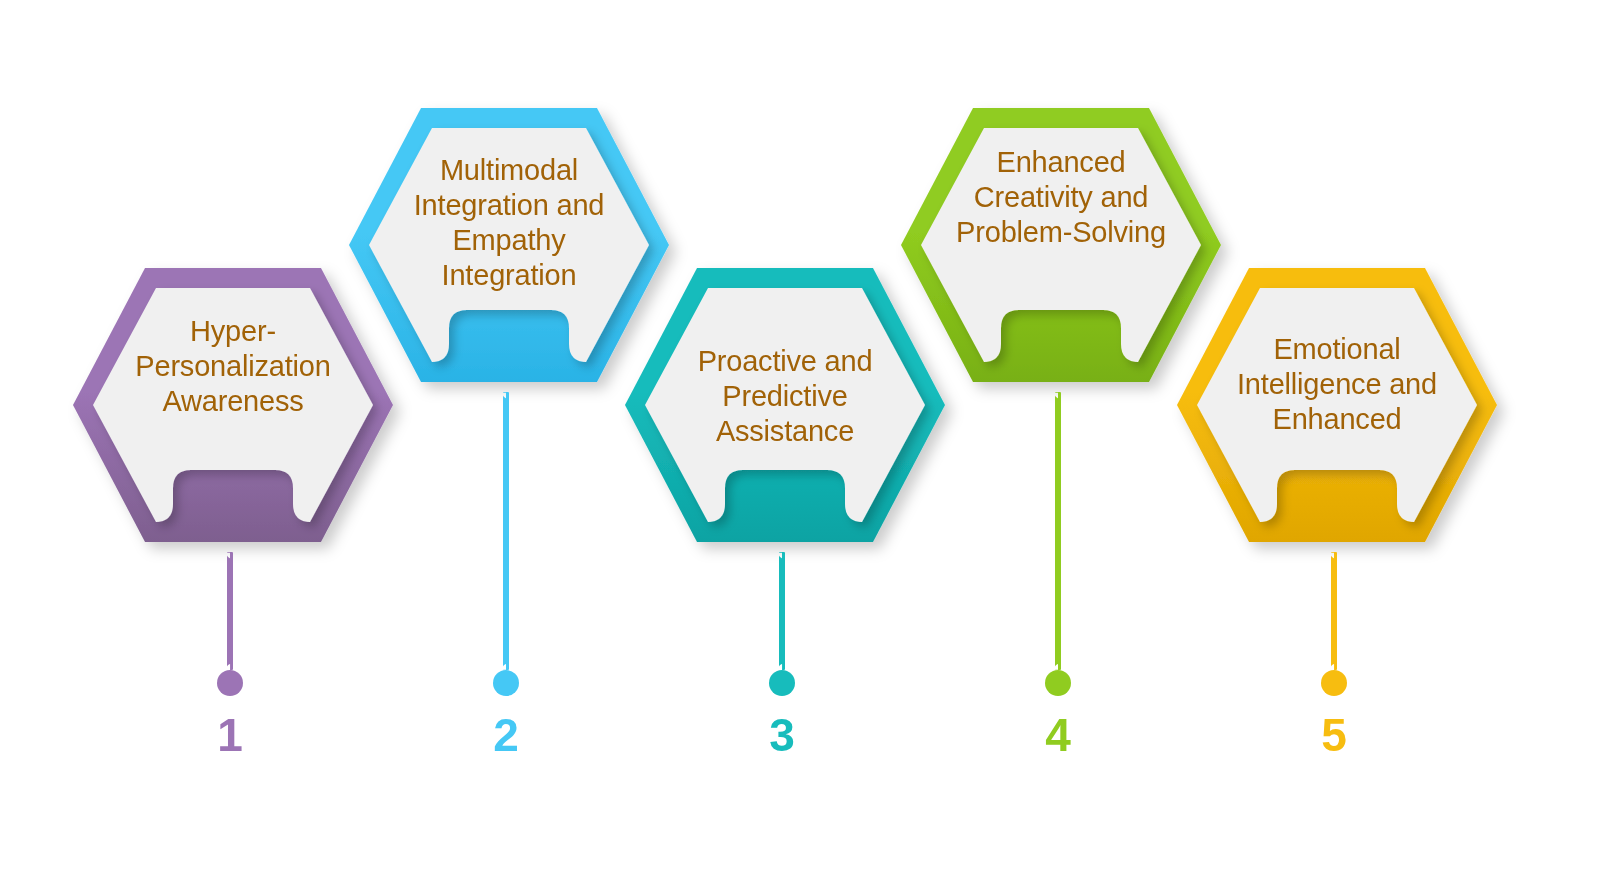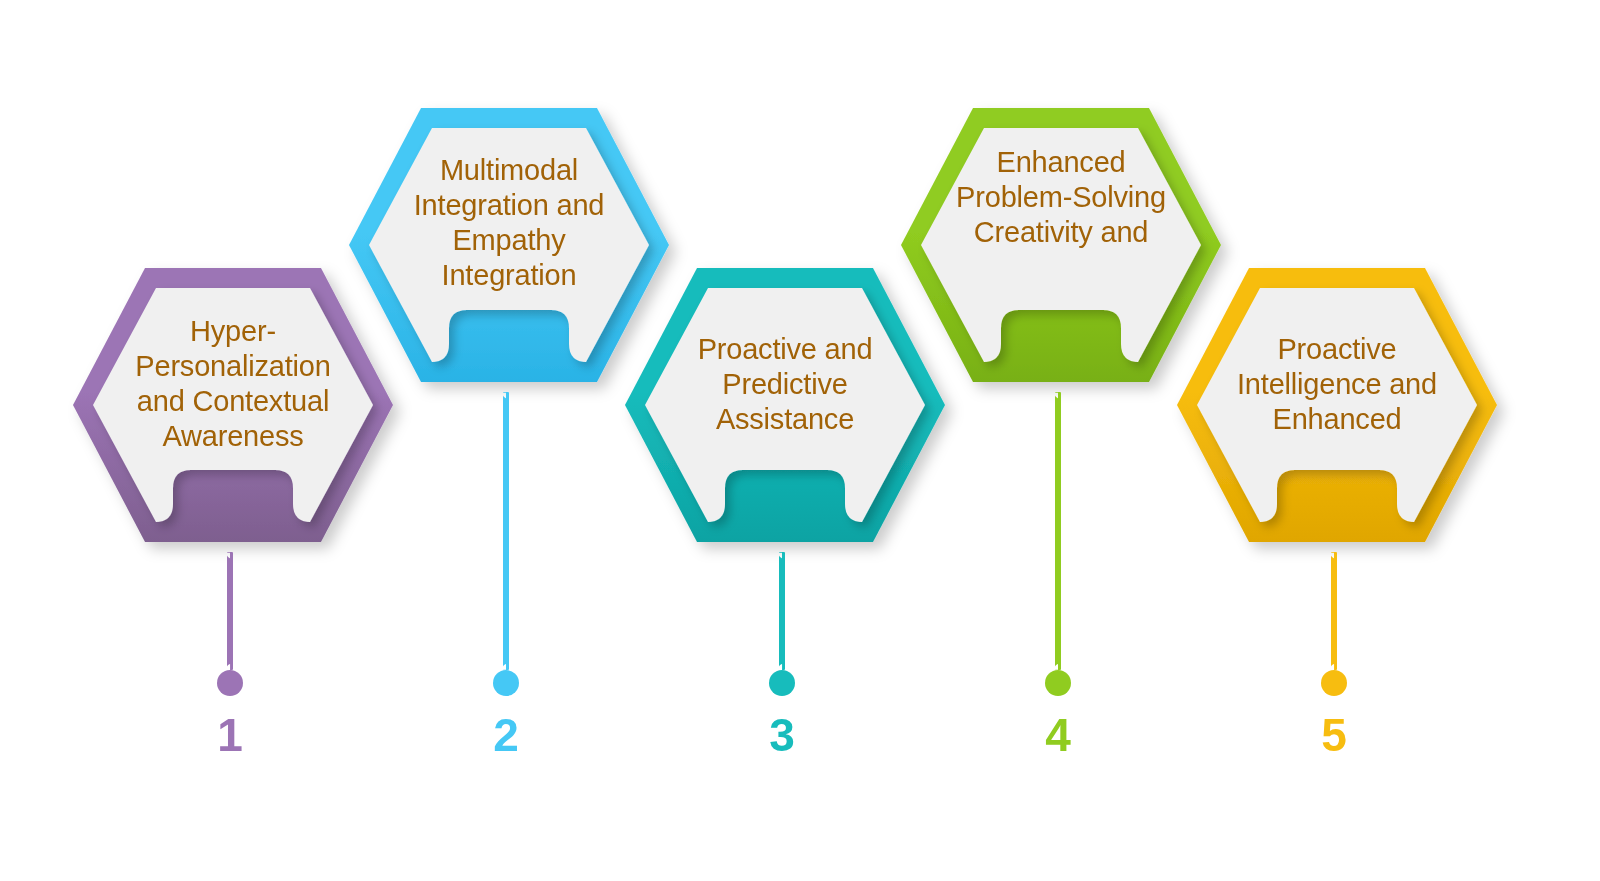--- a/index.html
+++ b/index.html
@@ -95,21 +95,20 @@
       <filter id="sig0" x="-25%" y="-25%" width="160%" height="160%">
         <feDropShadow dx="5" dy="5" stdDeviation="5" flood-color="#000000" flood-opacity="0.22"></feDropShadow>
       </filter>
     </defs>
     <path d="M 80 8 L 256 8 L 328 145 L 256 282 L 80 282 L 8 145 Z" fill="url(#lgg0)" filter="url(#shg0)"></path>
     <path d="M 91 28 L 245 28 L 308 145 L 245 262 L 246 262 Q 228 262 228 244 L 228 228 Q 228 210 210 210 L 126 210 Q 108 210 108 228 L 108 244 Q 108 262 90 262 L 91 262 L 28 145 Z" fill="#f0f0f0" filter="url(#sig0)"></path>
   </svg>
         <div class="hex-label" style="top: 54px;">
           <div>Hyper-</div>
           <div>Personalization</div>
-          <div>and Contextual</div>
           <div>Awareness</div>
         </div>
       </div>
       <div class="connector" style="left: 227px; top: 552px; height: 118px; border-left-color: rgb(156, 116, 181);"></div>
       <div class="dot" style="left: 217px; top: 670px; background: rgb(156, 116, 181);"></div>
       <div class="num" style="left: 170px; top: 712px; color: rgb(156, 116, 181);">1</div>
     </div>
     <div class="step">
       <div class="hex-wrap" style="left: 341px; top: 100px;">
         <svg class="hex-svg" viewBox="0 0 336 290">
@@ -152,21 +151,21 @@
       <filter id="shg2" x="-25%" y="-25%" width="160%" height="160%">
         <feDropShadow dx="7" dy="7" stdDeviation="7" flood-color="#000000" flood-opacity="0.20"></feDropShadow>
       </filter>
       <filter id="sig2" x="-25%" y="-25%" width="160%" height="160%">
         <feDropShadow dx="5" dy="5" stdDeviation="5" flood-color="#000000" flood-opacity="0.22"></feDropShadow>
       </filter>
     </defs>
     <path d="M 80 8 L 256 8 L 328 145 L 256 282 L 80 282 L 8 145 Z" fill="url(#lgg2)" filter="url(#shg2)"></path>
     <path d="M 91 28 L 245 28 L 308 145 L 245 262 L 246 262 Q 228 262 228 244 L 228 228 Q 228 210 210 210 L 126 210 Q 108 210 108 228 L 108 244 Q 108 262 90 262 L 91 262 L 28 145 Z" fill="#f0f0f0" filter="url(#sig2)"></path>
   </svg>
-        <div class="hex-label" style="top: 72px;">
+        <div class="hex-label" style="top: 84px;">
           <div>Proactive and</div>
           <div>Predictive</div>
           <div>Assistance</div>
         </div>
       </div>
       <div class="connector" style="left: 779px; top: 552px; height: 118px; border-left-color: rgb(23, 188, 188);"></div>
       <div class="dot" style="left: 769px; top: 670px; background: rgb(23, 188, 188);"></div>
       <div class="num" style="left: 722px; top: 712px; color: rgb(23, 188, 188);">3</div>
     </div>
     <div class="step">
@@ -183,22 +182,22 @@
       </filter>
       <filter id="sig3" x="-25%" y="-25%" width="160%" height="160%">
         <feDropShadow dx="5" dy="5" stdDeviation="5" flood-color="#000000" flood-opacity="0.22"></feDropShadow>
       </filter>
     </defs>
     <path d="M 80 8 L 256 8 L 328 145 L 256 282 L 80 282 L 8 145 Z" fill="url(#lgg3)" filter="url(#shg3)"></path>
     <path d="M 91 28 L 245 28 L 308 145 L 245 262 L 246 262 Q 228 262 228 244 L 228 228 Q 228 210 210 210 L 126 210 Q 108 210 108 228 L 108 244 Q 108 262 90 262 L 91 262 L 28 145 Z" fill="#f0f0f0" filter="url(#sig3)"></path>
   </svg>
         <div class="hex-label" style="top: 45px;">
           <div>Enhanced</div>
+          <div>Creativity and</div>
           <div>Problem-Solving</div>
-          <div>Creativity and</div>
         </div>
       </div>
       <div class="connector" style="left: 1055px; top: 392px; height: 278px; border-left-color: rgb(144, 204, 32);"></div>
       <div class="dot" style="left: 1045px; top: 670px; background: rgb(144, 204, 32);"></div>
       <div class="num" style="left: 998px; top: 712px; color: rgb(144, 204, 32);">4</div>
     </div>
     <div class="step">
       <div class="hex-wrap" style="left: 1169px; top: 260px;">
         <svg class="hex-svg" viewBox="0 0 336 290">
     <defs>
@@ -211,21 +210,21 @@
         <feDropShadow dx="7" dy="7" stdDeviation="7" flood-color="#000000" flood-opacity="0.20"></feDropShadow>
       </filter>
       <filter id="sig4" x="-25%" y="-25%" width="160%" height="160%">
         <feDropShadow dx="5" dy="5" stdDeviation="5" flood-color="#000000" flood-opacity="0.22"></feDropShadow>
       </filter>
     </defs>
     <path d="M 80 8 L 256 8 L 328 145 L 256 282 L 80 282 L 8 145 Z" fill="url(#lgg4)" filter="url(#shg4)"></path>
     <path d="M 91 28 L 245 28 L 308 145 L 245 262 L 246 262 Q 228 262 228 244 L 228 228 Q 228 210 210 210 L 126 210 Q 108 210 108 228 L 108 244 Q 108 262 90 262 L 91 262 L 28 145 Z" fill="#f0f0f0" filter="url(#sig4)"></path>
   </svg>
         <div class="hex-label" style="top: 72px;">
-          <div>Proactive</div>
+          <div>Emotional</div>
           <div>Intelligence and</div>
           <div>Enhanced</div>
         </div>
       </div>
       <div class="connector" style="left: 1331px; top: 552px; height: 118px; border-left-color: rgb(247, 189, 16);"></div>
       <div class="dot" style="left: 1321px; top: 670px; background: rgb(247, 189, 16);"></div>
       <div class="num" style="left: 1274px; top: 712px; color: rgb(247, 189, 16);">5</div>
     </div>
   </div>
 

